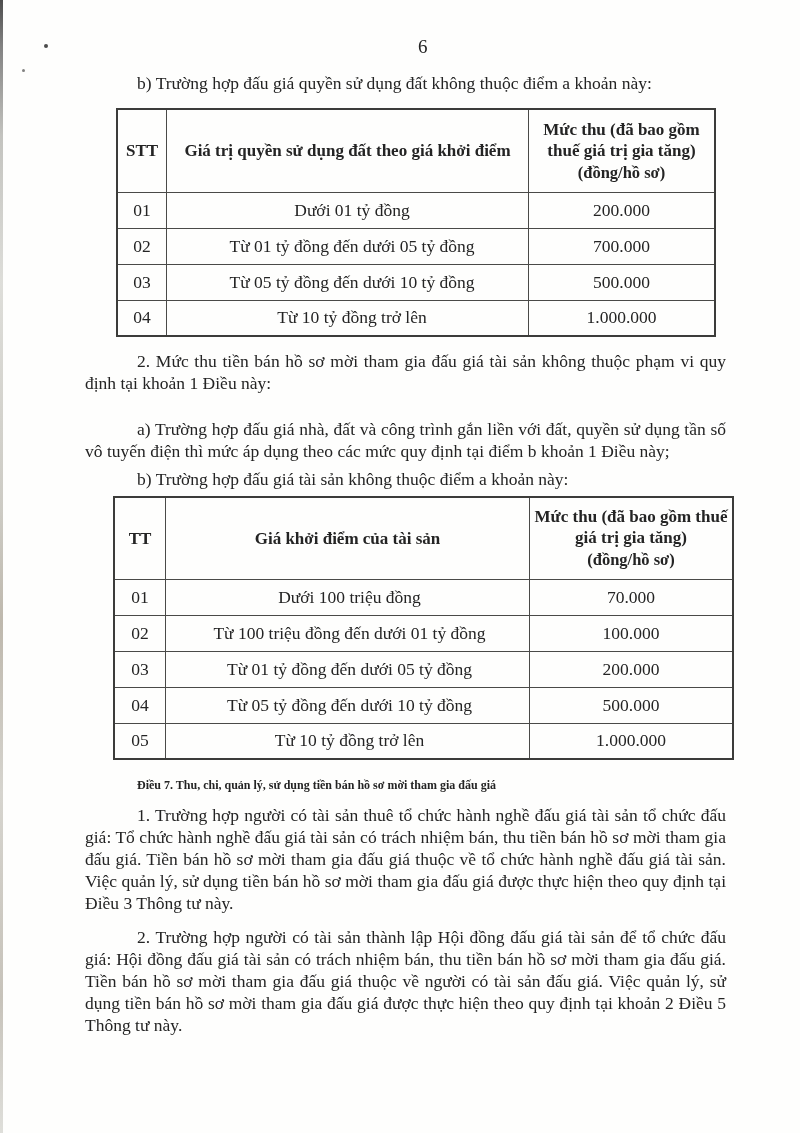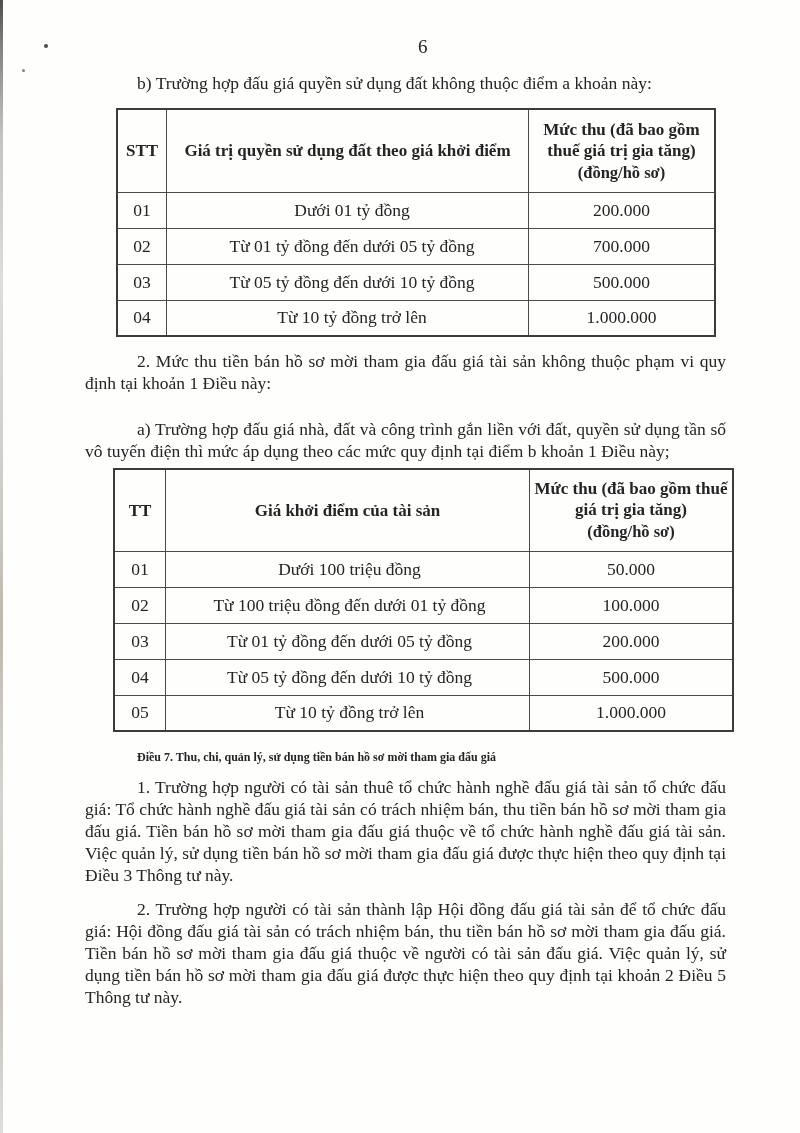--- a/index.html
+++ b/index.html
@@ -160,37 +160,38 @@
       <tr>
         <td class="cell-num">04</td>
         <td class="cell-desc">Từ 10 tỷ đồng trở lên</td>
         <td class="cell-fee">1.000.000</td>
       </tr>
     </tbody>
   </table>
 
   <p class="para indent sp-after-t1">2. Mức thu tiền bán hồ sơ mời tham gia đấu giá tài sản không thuộc phạm vi quy định tại khoản 1 Điều này:</p>
   <p class="para indent sp-a">a) Trường hợp đấu giá nhà, đất và công trình gắn liền với đất, quyền sử dụng tần số vô tuyến điện thì mức áp dụng theo các mức quy định tại điểm b khoản 1 Điều này;</p>
+  <p class="para indent sp-b">b) Trường hợp đấu giá tài sản không thuộc điểm a khoản này:</p>
 
   <table class="fee-table t2">
     <thead>
       <tr>
         <th class="col-num">TT</th>
         <th class="col-desc">Giá khởi điểm của tài sản</th>
         <th class="col-fee">
           <span class="fee-head-title">Mức thu (đã bao gồm thuế giá trị gia tăng)</span>
           <span class="fee-head-unit">(đồng/hồ sơ)</span>
         </th>
       </tr>
     </thead>
     <tbody>
       <tr>
         <td class="cell-num">01</td>
         <td class="cell-desc">Dưới 100 triệu đồng</td>
-        <td class="cell-fee">50.000</td>
+        <td class="cell-fee">70.000</td>
       </tr>
       <tr>
         <td class="cell-num">02</td>
         <td class="cell-desc">Từ 100 triệu đồng đến dưới 01 tỷ đồng</td>
         <td class="cell-fee">100.000</td>
       </tr>
       <tr>
         <td class="cell-num">03</td>
         <td class="cell-desc">Từ 01 tỷ đồng đến dưới 05 tỷ đồng</td>
         <td class="cell-fee">200.000</td>

